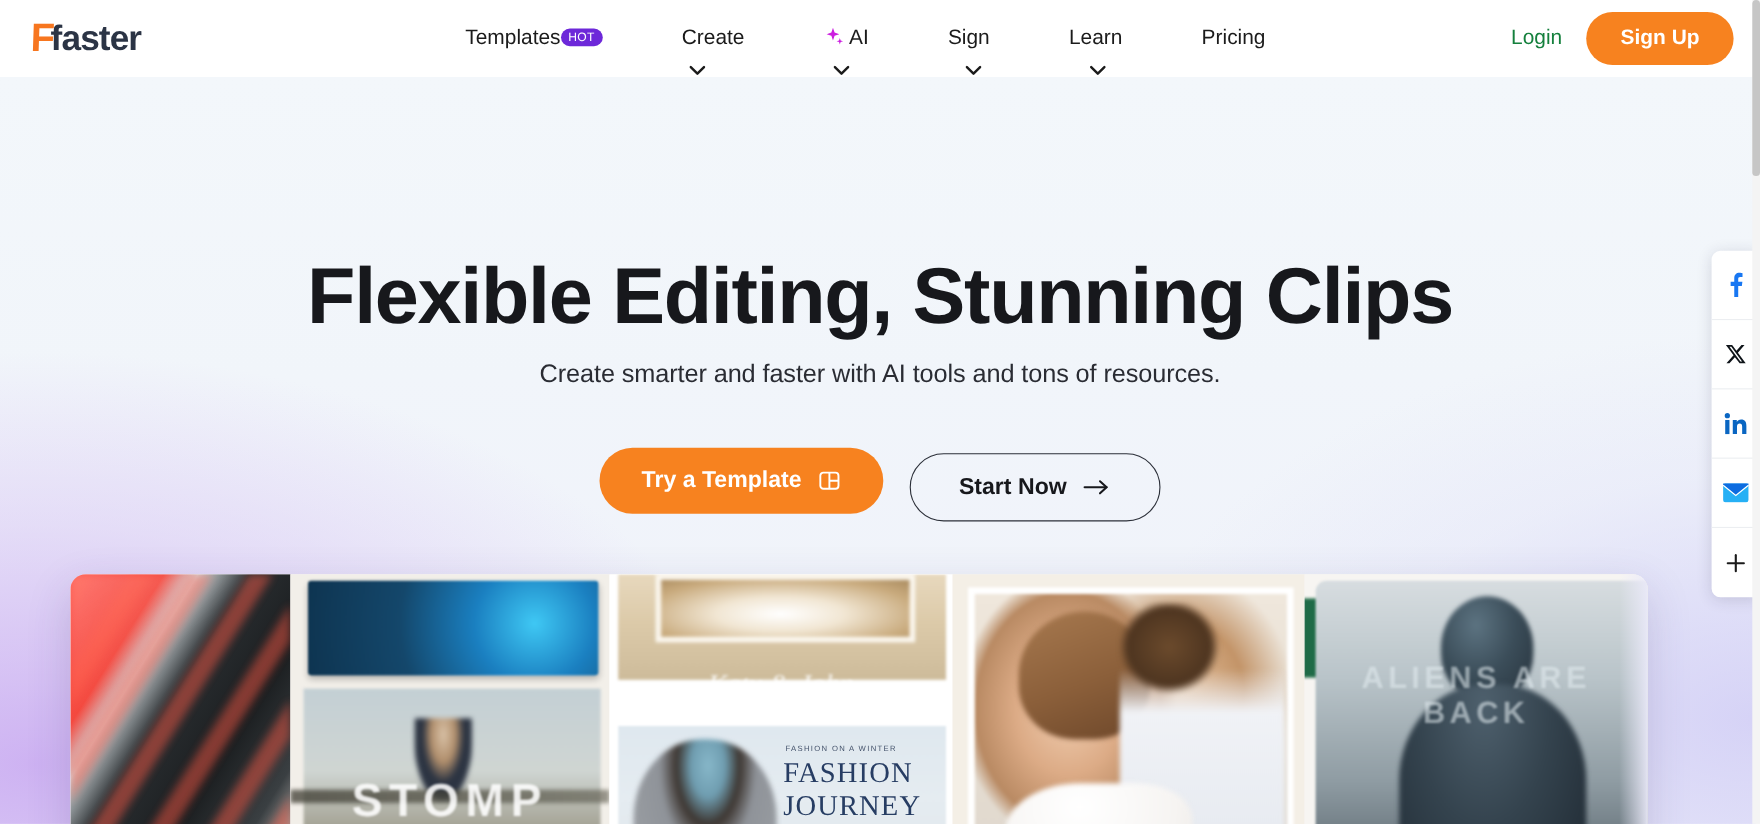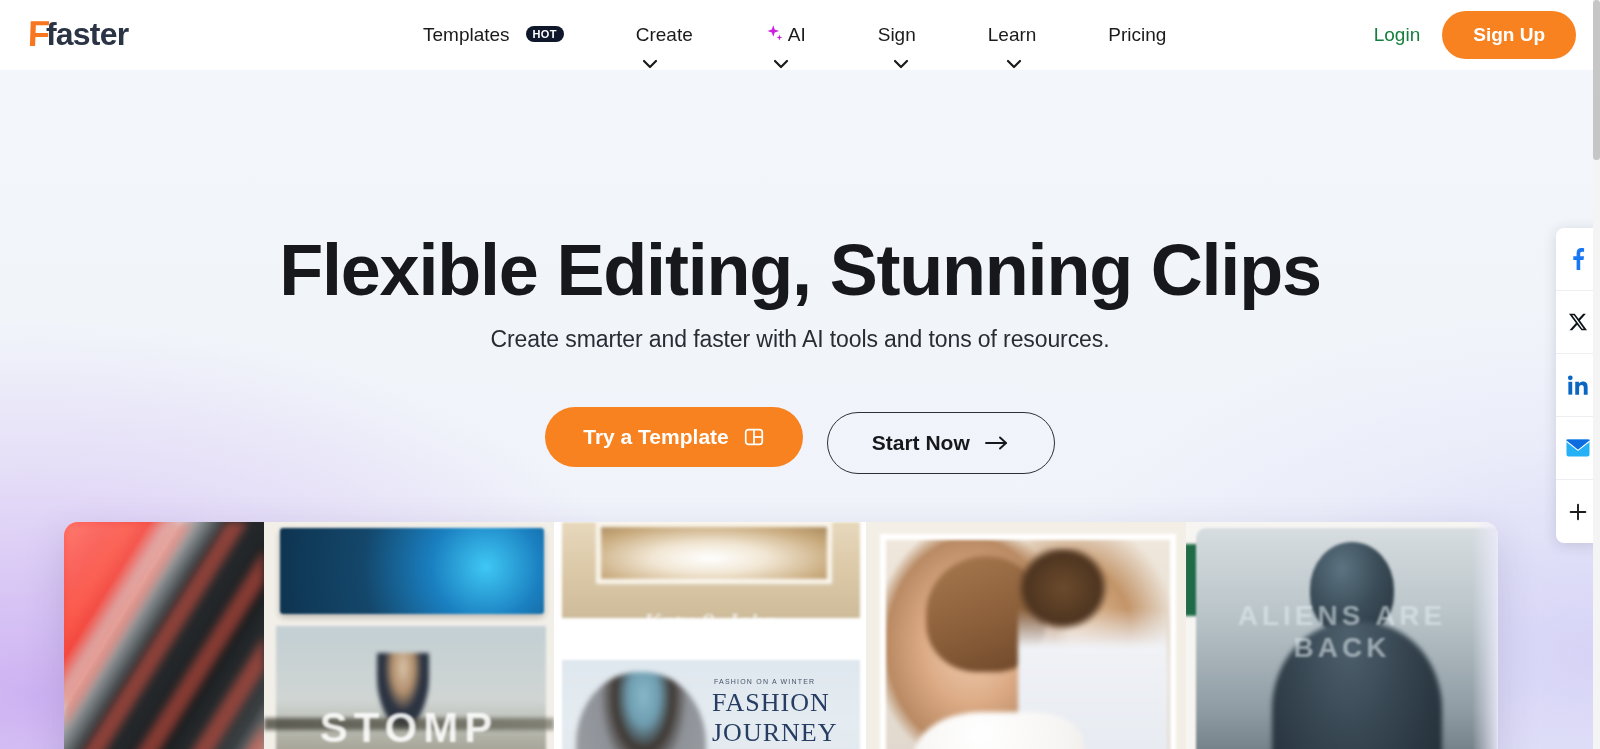--- a/index.html
+++ b/index.html
@@ -65,25 +65,25 @@
     display: flex;
     align-items: center;
     padding: 0 28px;
     font-size: 19px;
     color: #1b1b1b;
     cursor: pointer;
     white-space: nowrap;
   }
   .nav-item .hot {
     display: inline-block;
-    margin-left: 16px;
-    background: #0f172a;
+    margin-left: 0;
+    background: #6d28d9;
     color: #fff;
     font-size: 11px;
-    font-weight: 700;
+    font-weight: 400;
     letter-spacing: 0.3px;
     border-radius: 9px;
     padding: 2px 7px 2px 7px;
     line-height: 1.1;
     position: relative;
     top: -1px;
   }
   .sparkle {
     display: inline-block;
     width: 22px;

